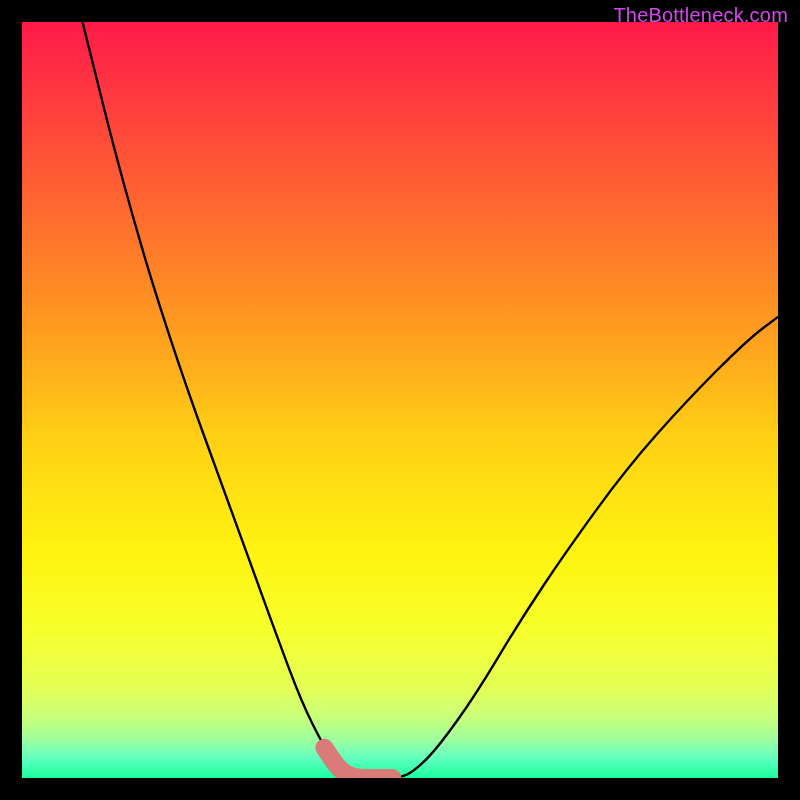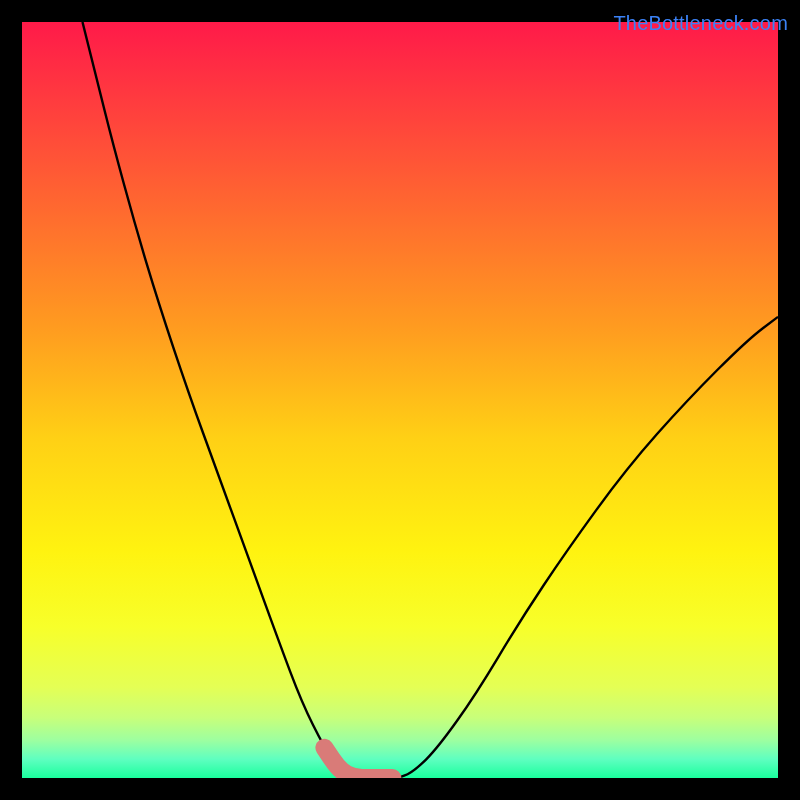--- a/index.html
+++ b/index.html
@@ -27,25 +27,25 @@
   }
   .gradient-bg {
     position: absolute;
     left: 0;
     top: 0;
     width: 100%;
     height: 100%;
   }
   .watermark {
     position: absolute;
-    top: 12px;
+    top: 4px;
     right: 12px;
     font-size: 20px;
     font-weight: 500;
-    color: #3b82f6;
+    color: #d946ef;
     letter-spacing: 0.2px;
     margin-left: 19px;
   }
   svg.curve {
     position: absolute;
     left: 0;
     top: 0;
     width: 100%;
     height: 100%;
   }

